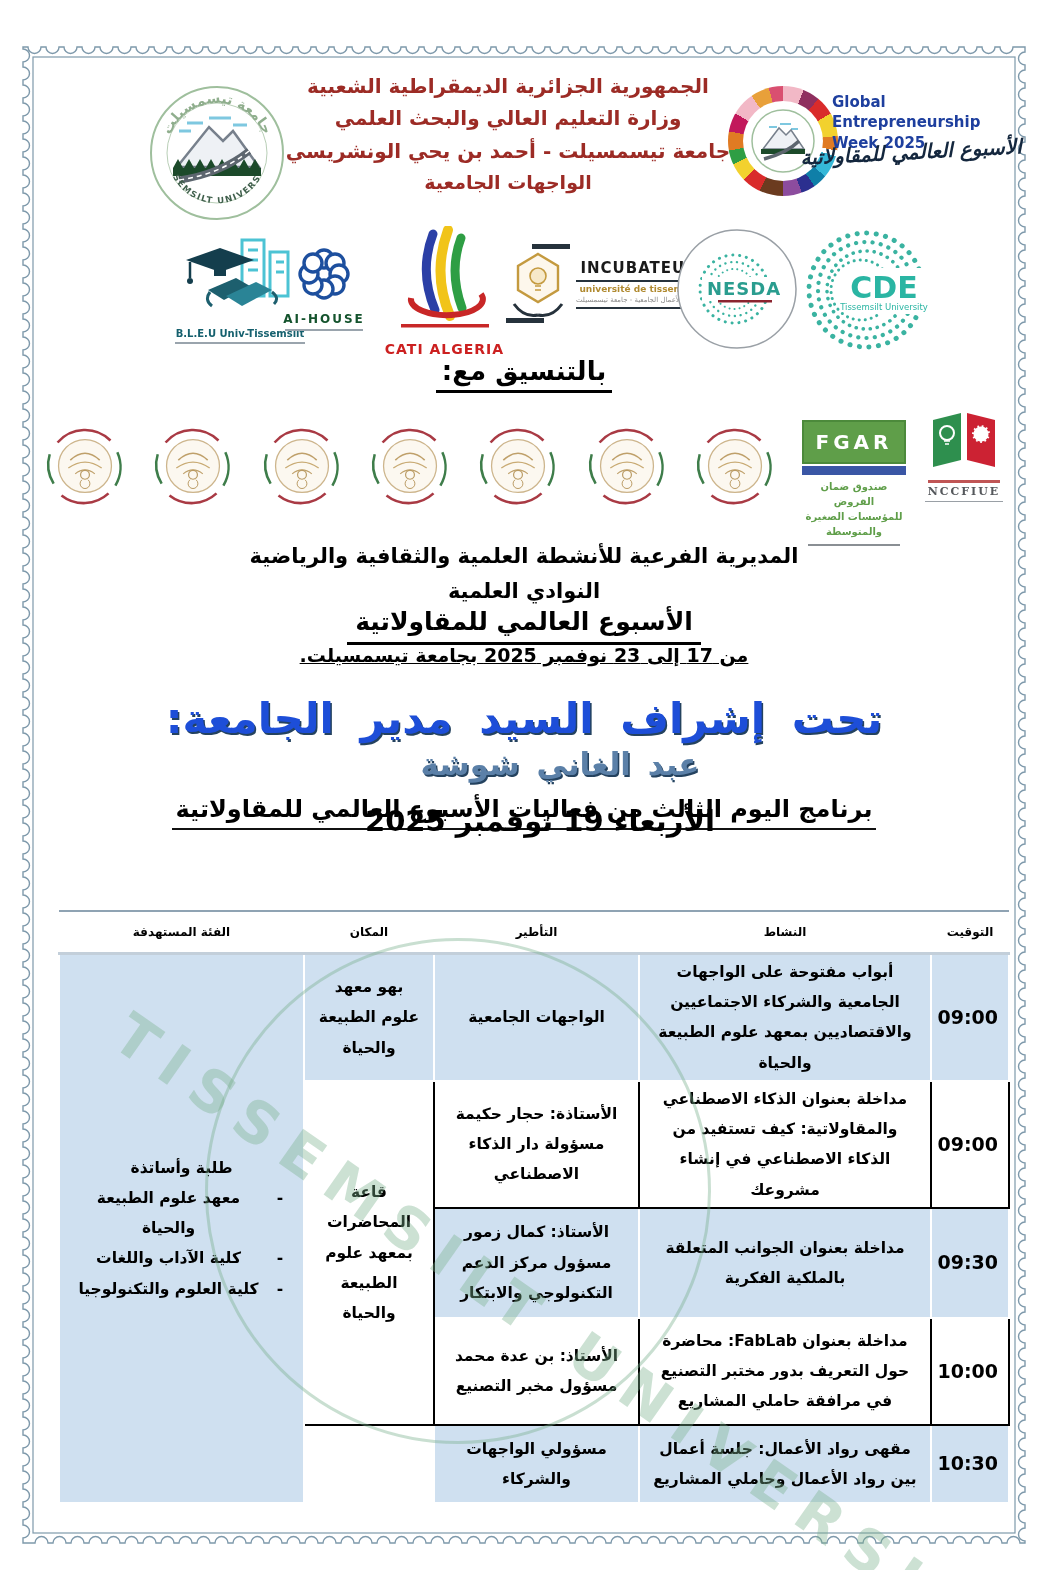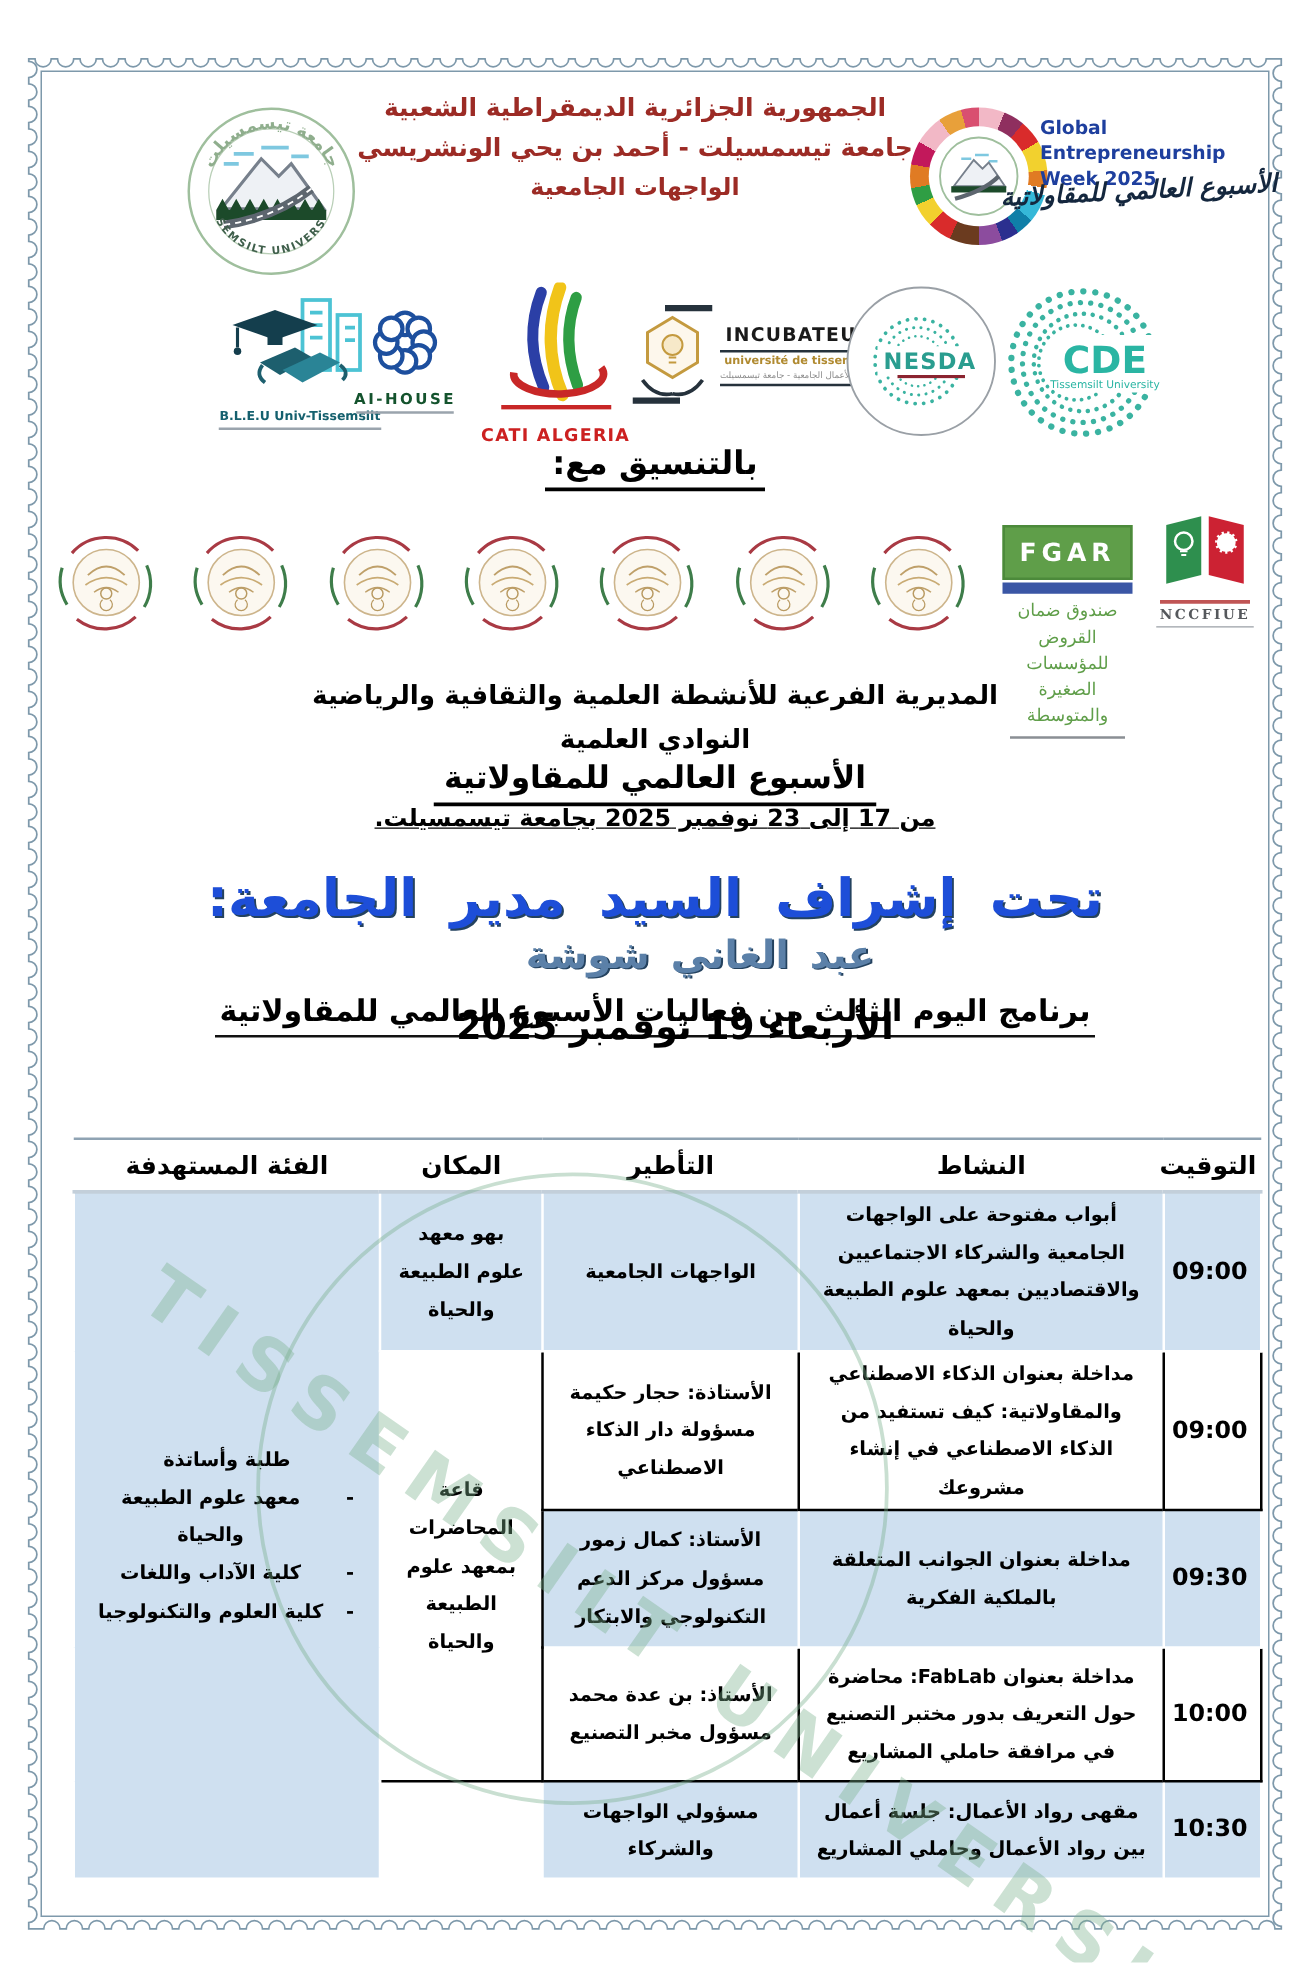--- a/index.html
+++ b/index.html
@@ -44,21 +44,21 @@
   .inc-bar{height:2px;background:#26323c;margin-top:3px;}
   
   .coord{top:356px;font-size:26px;font-weight:bold;z-index:1;}
   .coord span{display:inline-block;border-bottom:3.5px solid #000;padding:0 6px 4px;}
   .seals-row{left:36px;top:414px;width:748px;display:flex;justify-content:space-between;z-index:1;}
   .gov-seal{width:98px;height:104px;display:inline-block;}
   .fgar{left:802px;top:420px;width:104px;text-align:center;z-index:1;}
   .fgar-g{background:#5f9e49;border:2px solid #4c8a3b;color:#fff;font-weight:bold;
     font-size:20px;letter-spacing:4px;padding:8px 0;}
   .fgar-b{height:9px;background:#3a56a5;margin-top:2px;}
-  .fgar-ar{font-size:14px;font-weight:normal;color:#5f9e49;margin-top:4px;direction:rtl;line-height:1.5;}
+  .fgar-ar{font-size:10px;font-weight:bold;color:#5f9e49;margin-top:4px;direction:rtl;line-height:1.5;}
   .fgar-line{height:1.5px;background:#8a8f94;width:92px;margin:5px auto 0;}
   .nccfiue{left:918px;top:410px;width:92px;text-align:center;z-index:1;}
   .ncc-bar{height:3px;background:#c05555;width:72px;margin:4px auto 2px;}
   .ncc-name{font-size:11px;font-weight:bold;color:#55585c;letter-spacing:2px;
     font-family:"DejaVu Serif",serif;}
   .ncc-line{height:1px;background:#9aa0a6;width:78px;margin:3px auto 0;}
   
   .t-dir{top:544px;font-size:21px;font-weight:bold;z-index:1;}
   .t-clubs{top:579px;font-size:21px;font-weight:bold;z-index:1;}
   .t-week{top:607px;font-size:25px;font-weight:bold;z-index:1;}
@@ -67,21 +67,21 @@
   .t-sup{top:694px;font-size:42px;font-weight:bold;color:#1d4ed8;word-spacing:12px;
     text-shadow:1.5px 1.5px 0 #24425f;z-index:1;}
   .t-dirname{top:746px;font-size:31px;font-weight:bold;color:#5b80a8;word-spacing:6px;
     text-shadow:1.5px 1.5px 0 #24425f;z-index:1;margin-left:36px;}
   .t-prog{top:795px;font-size:24px;font-weight:bold;z-index:1;}
   .t-prog span{display:inline-block;border-bottom:2.5px solid #111;padding:0 4px 5px;}
   .t-day{top:804px;font-size:29px;font-weight:bold;z-index:1;padding-left:16px;}
   
   .tbl-wrap{left:58px;top:910px;z-index:2;}
   table.schedule{border-collapse:collapse;width:950px;table-layout:fixed;direction:rtl;}
-  .schedule th{font-size:20px;font-weight:bold;background:#fff;height:36px;
+  .schedule th{font-size:12px;font-weight:bold;background:#fff;height:36px;
     border-top:2px solid #8fa3b3;border-bottom:3px solid #c3cfda;padding:2px 4px;}
   .schedule td{font-size:15.5px;font-weight:bold;text-align:center;vertical-align:middle;
     line-height:1.95;padding:2px 10px;}
   tr.r-blue td.c{background:#cfe0f0;border:2.5px solid #fff;}
   tr.r-white td.c{background:#fff;border:2.5px solid #000;}
   td.place-merged{background:#fff;border:2.5px solid #000;}
   td.place-empty{background:#fff;border:2.5px solid #fff;}
   td.target-merged{background:#cfe0f0;border:2.5px solid #fff;}
   .time-txt{font-size:19px;direction:ltr;}
   .tgt-item{display:flex;direction:rtl;align-items:flex-start;}
@@ -120,20 +120,21 @@
     <path d="M-38,27 C -10,23 12,14 32,-2" stroke="#5d666f" stroke-width="7" fill="none"></path>
     <path d="M-38,27 C -10,23 12,14 32,-2" stroke="#fff" stroke-width="1.5" stroke-dasharray="5 4" fill="none"></path>
     <text font-size="8.5" font-weight="bold" fill="#3f5f4b" letter-spacing="1.5">
       <textPath href="#arcBot" startOffset="50%" text-anchor="middle">TISSEMSILT UNIVERSITY</textPath>
     </text>
   </svg>
 </div>
 
 <div class="abs hdr-text rtl">
   <div>الجمهورية الجزائرية الديمقراطية الشعبية</div>
+  <div>وزارة التعليم العالي والبحث العلمي</div>
   <div>جامعة تيسمسيلت - أحمد بن يحي الونشريسي</div>
   <div class="l4">الواجهات الجامعية</div>
 </div>
 
 <div class="abs gew">
   <div class="gew-ring">
     <div class="gew-inner">
       <svg width="66" height="66" viewBox="-33 -33 66 66">
         <circle r="31" fill="#fff" stroke="#9fbf9d" stroke-width="1.5"></circle>
         <path d="M-14 -14h8M-3 -17h11M8 -12h7" stroke="#7ec8e0" stroke-width="2" fill="none"></path>

